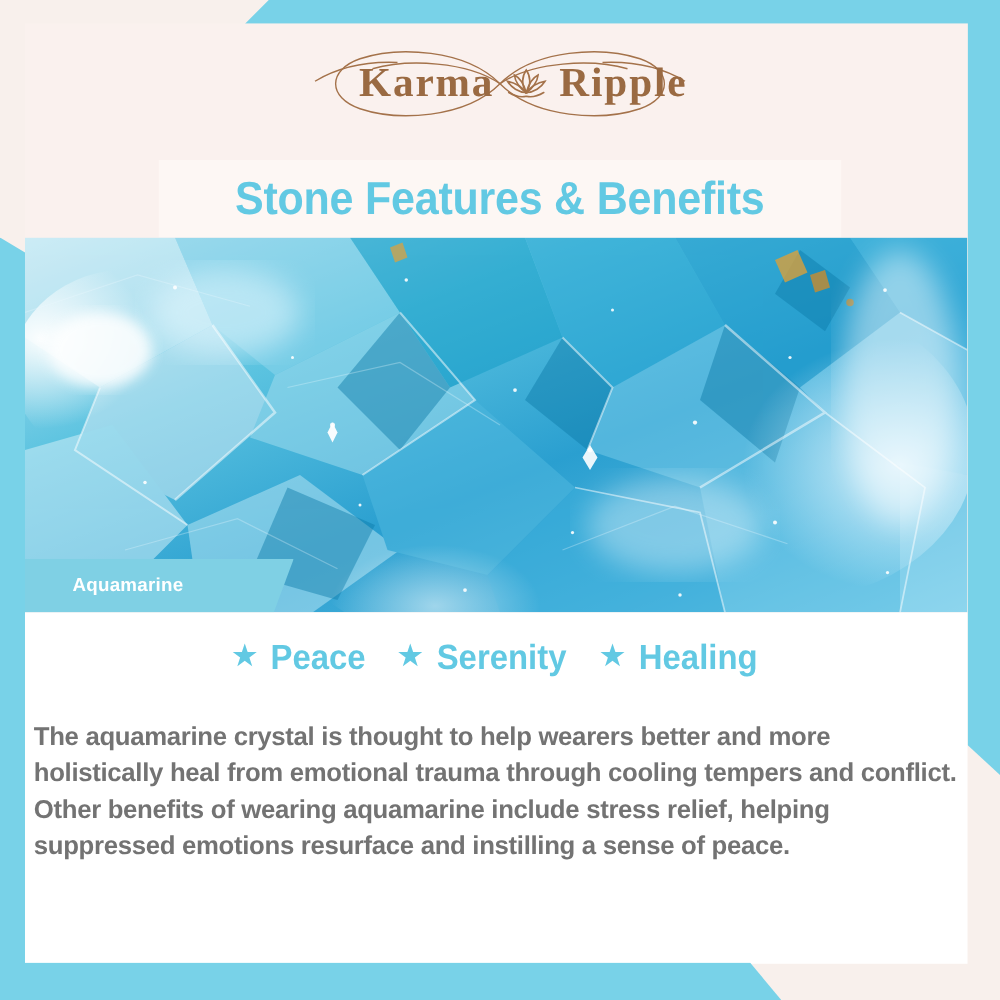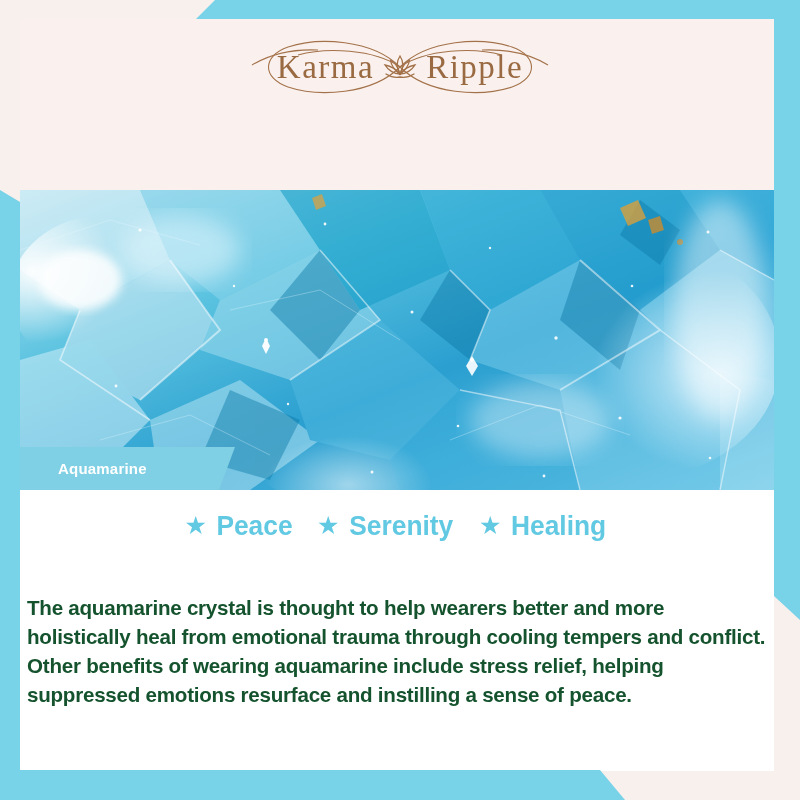--- a/index.html
+++ b/index.html
@@ -80,25 +80,26 @@
     top: 28px;
     width: 800px;
     height: 78px;
     display: flex;
     align-items: center;
     justify-content: center;
   }
   .brand-inner {
     display: flex;
     align-items: center;
-    justify-content: center;
+    justify-content: flex-end;
     gap: 0;
     position: relative;
     width: 300px;
     height: 64px;
+    font-weight: bold;
   }
   .brand-word {
     font-family: "Liberation Serif", serif;
     font-size: 33px;
     letter-spacing: 1.5px;
     color: #9a6a42;
     line-height: 1;
     white-space: nowrap;
     z-index: 2;
   }
@@ -209,26 +210,26 @@
     font-weight: bold;
     font-size: 28px;
     color: #62c9e3;
     transform: scaleX(0.94);
     letter-spacing: 0px;
   }
 
   .body-copy {
     position: absolute;
     left: 7px;
-    top: 82px;
+    top: 64px;
     width: 742px;
     font-size: 20.6px;
     font-weight: bold;
     line-height: 29px;
-    color: #14532d;
+    color: #737373;
     letter-spacing: -0.25px;
   }
 </style>
 </head>
 <body>
 
 <div id="poster">
 
   <div class="page-cream"></div>
 
@@ -252,20 +253,23 @@
           <path d="M20 27 C 25 24, 29 18, 29.5 13 C 25.5 15, 22 20, 20 27 Z"></path>
           <path d="M20 27 C 14 27, 8 23, 5 18 C 10 19, 16 22, 20 27 Z"></path>
           <path d="M20 27 C 26 27, 32 23, 35 18 C 30 19, 24 22, 20 27 Z"></path>
           <path d="M6 27 C 11 30, 16 31, 20 30 C 24 31, 29 30, 34 27"></path>
         </g>
       </svg>
       <span class="brand-word right">Ripple</span>
     </div>
   </div>
 
+  <div class="title-band">
+    <div class="title-text">Stone Features &amp; Benefits</div>
+  </div>
 
   <div class="photo">
     <svg width="754" height="300" viewBox="0 0 754 300" preserveAspectRatio="none">
       <defs>
         <linearGradient id="base" x1="0" y1="0" x2="1" y2="1">
           <stop offset="0" stop-color="#bfe6f2"></stop>
           <stop offset="0.30" stop-color="#5bc3e0"></stop>
           <stop offset="0.58" stop-color="#2a9fd0"></stop>
           <stop offset="0.80" stop-color="#4fb5dd"></stop>
           <stop offset="1" stop-color="#7fcfea"></stop>

